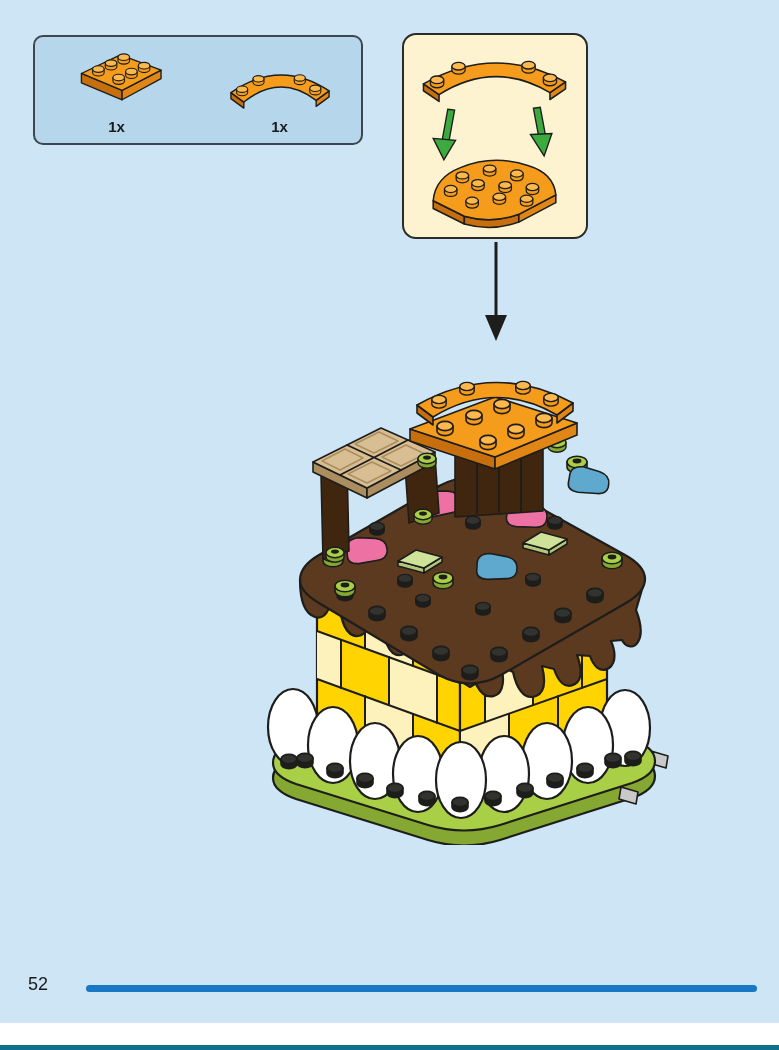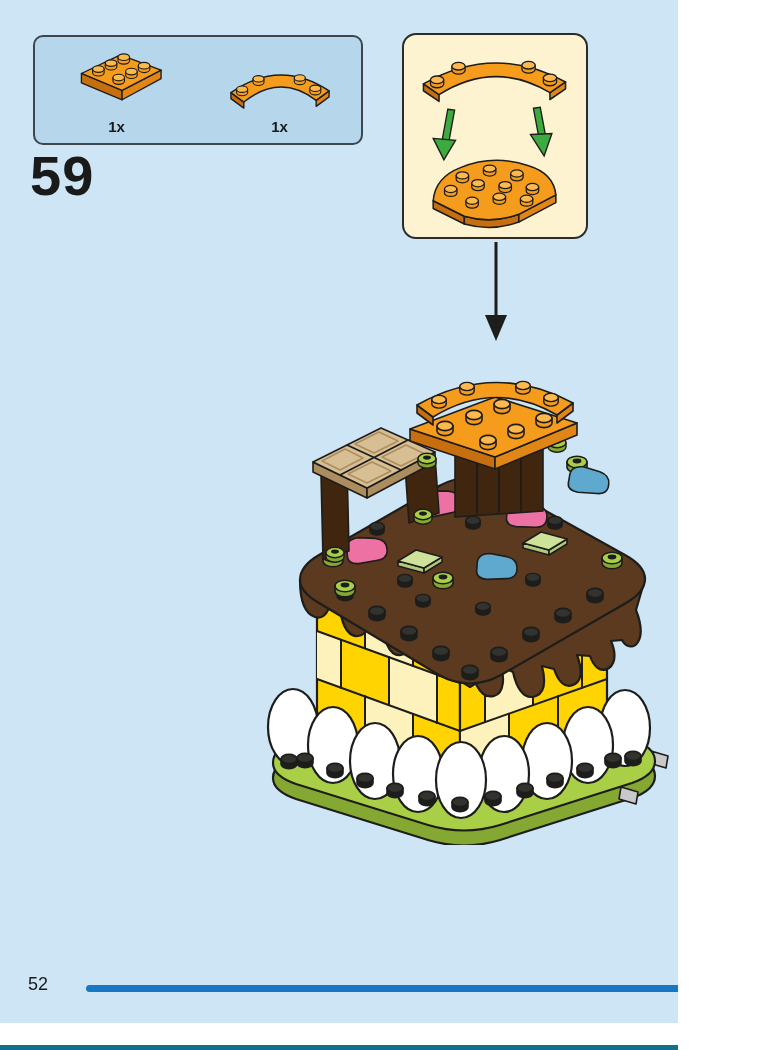--- a/index.html
+++ b/index.html
@@ -1,20 +1,19 @@
 <!DOCTYPE html>
 <html style="--pageBg: #cde5f4; --calloutBg: #b5d6eb; --calloutBorder: #3d464d; --insetBg: #fdf3d1; --insetBorder: #2b2b29; --outline: #1d1d1b; --studTop: #32322f; --text: #1a1a1a; --footerBar: #1878c5; --bottomEdge: #11718b; --white: #ffffff; --gray: #c9c9c9; --orange: #f59c1d; --orangeDark: #c76e0e; --orangeSide: #e08616; --orangeLight: #fdb84e; --greenArrow: #3bab3f; --lime: #a9cf46; --limeDark: #85a832; --yellow: #ffd400; --yellowPale: #fdf2bb; --brown: #5b3a1f; --brownDark: #40260f; --tan: #d8bf93; --tanDark: #ab8d5f; --pink: #ee71a3; --azure: #5ea9cd; --paleGreen: #cfe29a; --paleGreenDark: #b2c97d;"><head>
 <meta charset="utf-8">
 <style>
   html,body{margin:0;padding:0;}
   .page{
-    position:relative;width:657px;height:1050px;overflow:hidden;
+    position:relative;width:779px;height:1050px;overflow:hidden;
     background:var(--pageBg,#cde5f4);
     font-family:"Liberation Sans",sans-serif;
-    padding-left:21px;
   }
   
   .callout{
     position:absolute;left:33px;top:35px;width:330px;height:110px;
     background:var(--calloutBg);border:2px solid var(--calloutBorder);
     border-radius:10px;display:flex;box-sizing:border-box;
   }
   .part{flex:1;display:flex;flex-direction:column;align-items:center;justify-content:flex-end;padding:6px 0 8px;}
   .part-count{font-size:15px;font-weight:bold;color:var(--text);margin-top:3px;}
   .step-number{
@@ -100,21 +99,20 @@
         <path class="fOrange o1" d="M8 46 Q65 6 122 44 L107 55 Q65 23 23 57 Z"></path>
         <use href="#studO" transform="translate(21 46) scale(0.8)"></use>
         <use href="#studO" transform="translate(40 34) scale(0.8)"></use>
         <use href="#studO" transform="translate(88 33) scale(0.8)"></use>
         <use href="#studO" transform="translate(106 45) scale(0.8)"></use>
       </svg>
       <span class="part-count">1x</span>
     </div>
   </div>
 
-  <div class="step-number">59</div>
 
   <div class="inset">
     <svg width="181" height="201" viewBox="0 0 186 206">
       <g>
         <path class="fOrangeD o1" d="M20 50 L20 57 L36 68 L36 61 Z"></path>
         <path class="fOrangeS o1" d="M166 48 L166 55 L150 66 L150 59 Z"></path>
         <path class="fOrange o1" d="M20 50 Q93 8 166 48 L150 59 Q93 25 36 61 Z"></path>
         <use href="#studO" transform="translate(34 50) scale(0.85)"></use>
         <use href="#studO" transform="translate(56 36) scale(0.85)"></use>
         <use href="#studO" transform="translate(128 35) scale(0.85)"></use>

